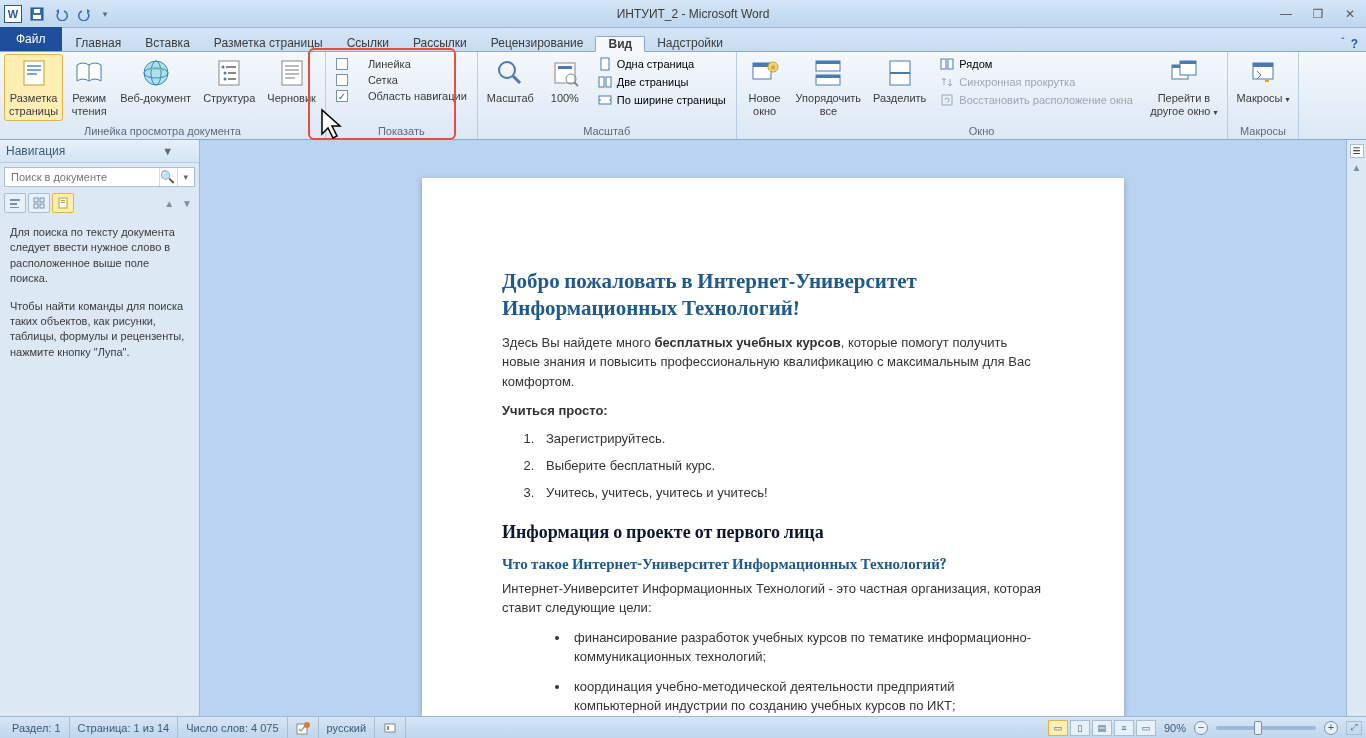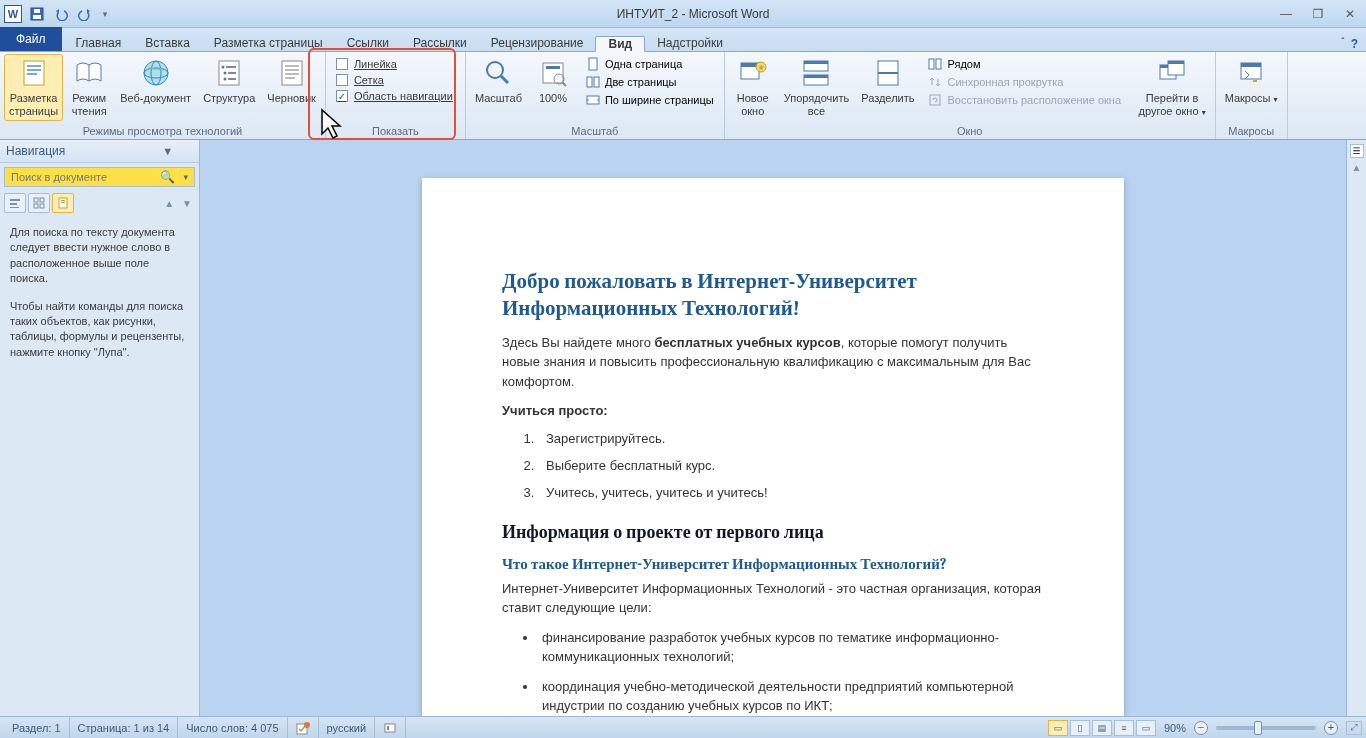--- a/index.html
+++ b/index.html
@@ -24,40 +24,40 @@
 
 .ribbon { height: 88px; background: linear-gradient(#f4f8fc, #dce8f5); display: flex; border-bottom: 1px solid #8ba8c9; }
 .ribbon-group { border-right: 1px solid #b8cde2; display: flex; flex-direction: column; padding: 2px 4px 0 4px; }
 .ribbon-group-content { flex: 1; display: flex; align-items: flex-start; gap: 2px; }
 .ribbon-group-label { text-align: center; font-size: 11px; color: #5a6b7d; padding: 2px 0; }
 .big-btn { display: flex; flex-direction: column; align-items: center; padding: 2px 4px; min-width: 48px; cursor: pointer; border: 1px solid transparent; border-radius: 3px; }
 .big-btn.active { background: #fdeeb3; border: 1px solid #e8b24b; }
 .big-btn-icon { width: 32px; height: 32px; display: flex; align-items: center; justify-content: center; font-size: 24px; }
 .big-btn-label { font-size: 11px; text-align: center; color: #3b3b3b; line-height: 1.2; margin-top: 3px; }
 .check-list { display: flex; flex-direction: column; gap: 4px; padding: 4px 6px; font-size: 11px; color: #3b3b3b; }
-.check-item { display: flex; align-items: center; gap: 6px; cursor: pointer; text-decoration: underline; }
+.check-item { display: flex; align-items: center; gap: 20px; cursor: pointer; }
 .checkbox { width: 12px; height: 12px; border: 1px solid #7a91a8; background: #fff; display: flex; align-items: center; justify-content: center; font-size: 10px; color: #2b579a; }
 .small-btn-list { display: flex; flex-direction: column; gap: 2px; padding: 2px; }
 .small-btn { display: flex; align-items: center; gap: 4px; padding: 1px 4px; font-size: 11px; cursor: pointer; }
 .small-btn-icon { width: 16px; height: 14px; display: inline-flex; align-items: center; justify-content: center; font-size: 12px; }
 .disabled { color: #9aa7b4; }
 
 
 .highlight-box { position: absolute; border: 2px solid #e74c3c; border-radius: 6px; pointer-events: none; z-index: 100; }
 .cursor-arrow { position: absolute; z-index: 101; font-size: 28px; color: #000; pointer-events: none; }
 
 
 .main { display: flex; height: calc(100% - 28px - 24px - 88px - 22px); }
 
 
 .navpane { width: 200px; background: #dce8f4; border-right: 1px solid #9db8d9; display: flex; flex-direction: column; }
 .navpane-header { display: flex; align-items: center; padding: 4px 6px; background: linear-gradient(#e8f0f9, #d4e5f4); border-bottom: 1px solid #b8cde2; font-size: 12px; color: #3b5a7a; gap: 47px; }
 .navpane-header .spacer { flex: 1; }
 .navpane-header .hbtn { cursor: pointer; padding: 0 3px; color: #5a6b7d; font-size: 11px; }
-.search-box { margin: 4px; display: flex; border: 1px solid #a8bed4; background: #fde047; }
+.search-box { margin: 4px; display: flex; border: 1px solid #a8bed4; background: #ffffff; }
 .search-box input { flex: 1; border: none; padding: 3px 6px; font-size: 11px; outline: none; background: transparent; }
 .search-box .sbtn { width: 22px; display: flex; align-items: center; justify-content: center; cursor: pointer; color: #5a6b7d; border-left: 1px solid #d0dce8; }
 .nav-tabs { display: flex; gap: 2px; padding: 2px 4px; align-items: center; }
 .nav-tab { width: 22px; height: 20px; border: 1px solid #a8bed4; background: #e8f0f9; border-radius: 2px; cursor: pointer; display: flex; align-items: center; justify-content: center; font-size: 10px; }
 .nav-tab.active { background: #fdeeb3; border-color: #e8b24b; }
 .nav-tabs .navspacer { flex: 1; }
 .nav-arrow { cursor: pointer; color: #7a91a8; padding: 0 3px; font-size: 10px; }
 .nav-help { padding: 10px; font-size: 11px; color: #3b3b3b; line-height: 1.4; }
 .nav-help p { margin-bottom: 12px; }
 
@@ -65,21 +65,21 @@
 .docarea { flex: 1; background: #b9d3f0; overflow: hidden; position: relative; display: flex; justify-content: center; padding-top: 38px; }
 .docarea-right { width: 20px; background: #dce8f4; display: flex; flex-direction: column; align-items: center; padding-top: 4px; gap: 4px; border-left: 1px solid #9db8d9; }
 .page { width: 702px; background: #fff; box-shadow: 0 2px 6px rgba(0,0,0,0.25); padding: 90px 80px 20px 80px; font-family: Calibri, sans-serif; font-size: 13px; color: #333; }
 .page h1 { font-family: Cambria, Georgia, serif; color: #1f5a8e; font-size: 21px; font-weight: bold; margin-bottom: 10px; line-height: 1.3; }
 .page h2 { font-family: Cambria, Georgia, serif; color: #0f172a; font-size: 18px; font-weight: bold; margin-top: 22px; margin-bottom: 8px; }
 .page h3 { font-family: Cambria, Georgia, serif; color: #1f5a8e; font-size: 15px; font-weight: bold; margin-top: 12px; margin-bottom: 6px; }
 .page p { margin-bottom: 10px; line-height: 1.5; }
 .page ol { margin-left: 36px; margin-bottom: 12px; }
 .page ol li { margin-bottom: 12px; padding-left: 8px; }
 .page ul { margin-left: 36px; list-style: disc; }
-.page ul li { margin-bottom: 10px; line-height: 1.5; padding-left: 4px; }
+.page ul li { margin-bottom: 10px; line-height: 1.5; padding-left: 4px; margin-left: 32px; }
 
 
 .statusbar { height: 22px; background: linear-gradient(#d6e5f3, #c0d6ec); border-top: 1px solid #9db8d9; display: flex; align-items: center; font-size: 11px; color: #3b5a7a; padding: 0 4px; }
 .status-seg { padding: 0 8px; border-right: 1px solid #a8bed4; height: 100%; display: flex; align-items: center; gap: 4px; }
 .status-right { margin-left: auto; display: flex; align-items: center; gap: 2px; }
 .view-btn { width: 20px; height: 16px; border: 1px solid #a8bed4; background: #e8f0f9; cursor: pointer; display: flex; align-items: center; justify-content: center; font-size: 9px; }
 .view-btn.active { background: #fdeeb3; border-color: #e8b24b; }
 .zoom-slider { width: 100px; height: 4px; background: #9db8d9; margin: 0 6px; position: relative; border-radius: 2px; }
 .zoom-thumb { position: absolute; width: 8px; height: 14px; background: #e8f0f9; border: 1px solid #7a91a8; top: -5px; left: 38%; border-radius: 2px; }
 .zoom-btn { width: 14px; height: 14px; border: 1px solid #7a91a8; border-radius: 50%; background: #e8f0f9; cursor: pointer; display: flex; align-items: center; justify-content: center; font-size: 11px; line-height: 1; }
@@ -194,21 +194,21 @@
               <rect x="6" y="4" width="20" height="24" fill="#fff" stroke="#888"></rect>
               <rect x="9" y="8" width="14" height="2" fill="#bbb"></rect>
               <rect x="9" y="12" width="14" height="2" fill="#bbb"></rect>
               <rect x="9" y="16" width="14" height="2" fill="#bbb"></rect>
               <rect x="9" y="20" width="10" height="2" fill="#bbb"></rect>
             </svg>
           </div>
         <div class="big-btn-label">Черновик</div>
       </div>
     </div>
-    <div class="ribbon-group-label">Режимы просмотра технологий</div>
+    <div class="ribbon-group-label">Линейка просмотра документа</div>
   </div>
 
   <div class="ribbon-group" style="min-width:140px;">
     <div class="ribbon-group-content">
       <div class="check-list">
         <label class="check-item">
             <span class="checkbox"></span>
             <span>Линейка</span>
           </label>
         <label class="check-item">

